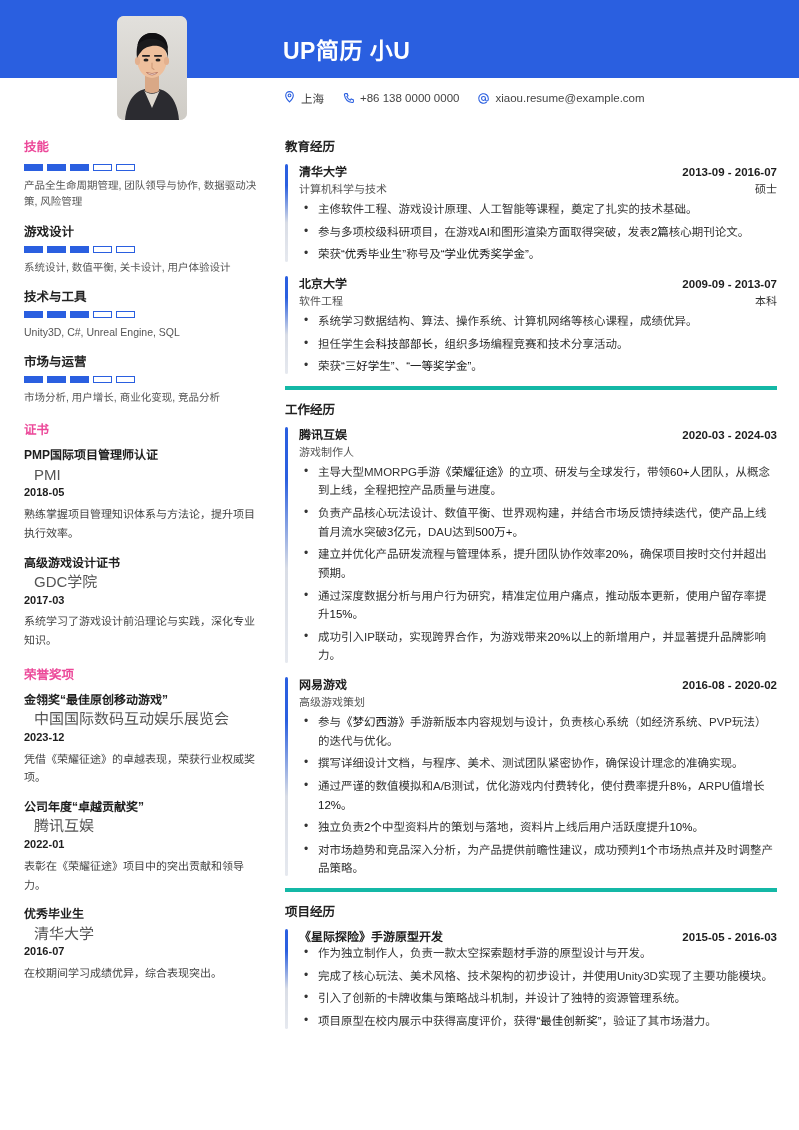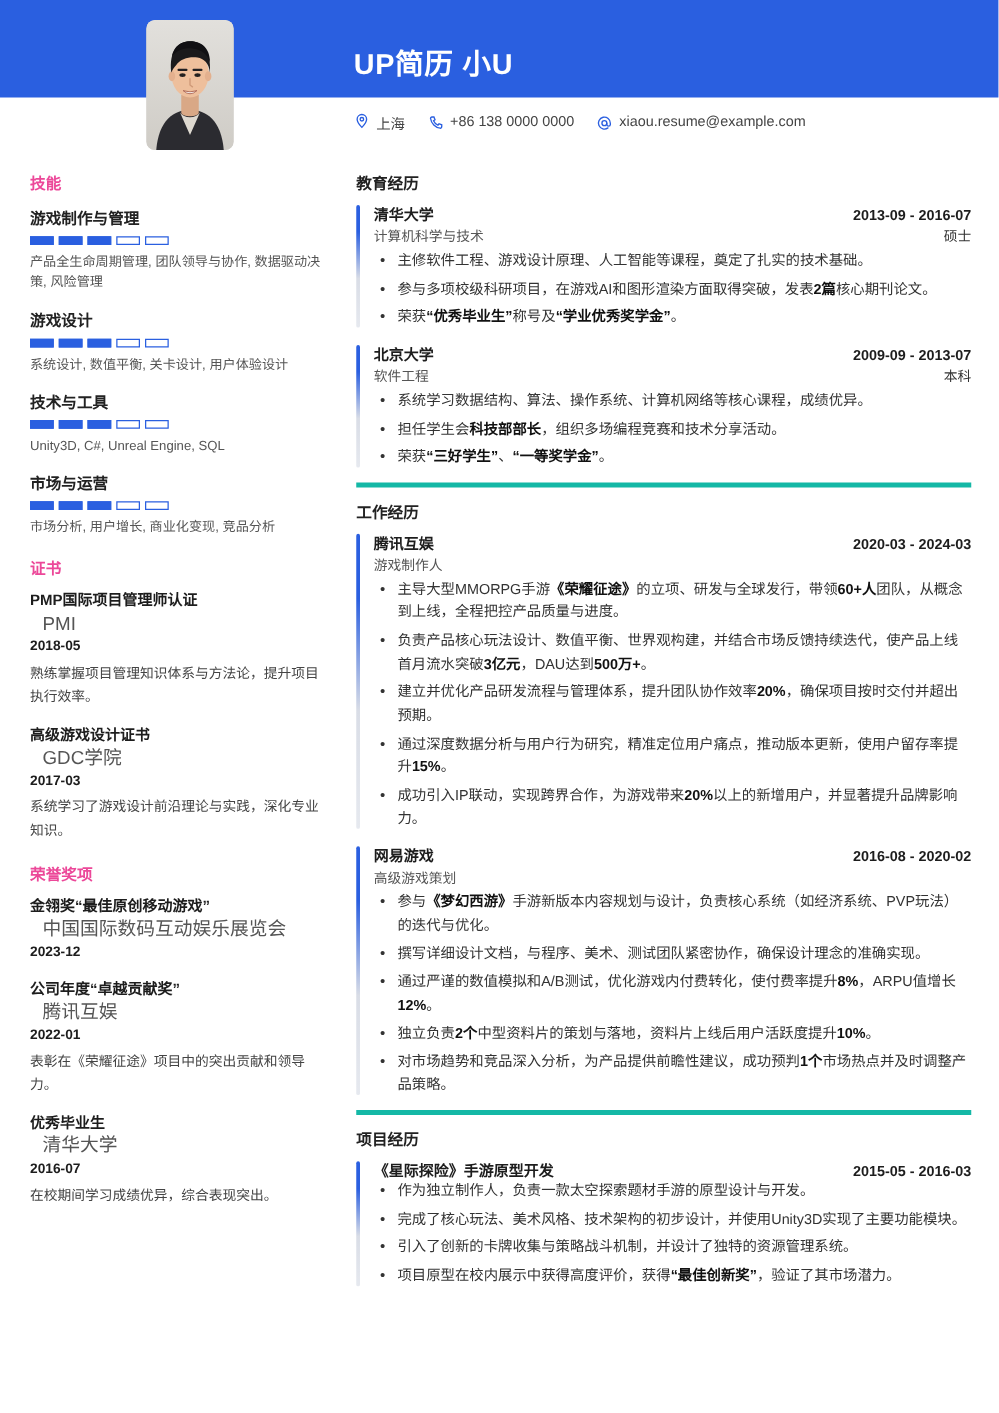--- a/index.html
+++ b/index.html
@@ -161,21 +161,21 @@
     color: #333333;
     margin-bottom: 4px;
   }
   ul.bullets li::before {
     content: "\2022";
     position: absolute;
     left: 5px; top: -1px;
     color: #333333;
     font-size: 12px;
   }
-  ul.bullets b { font-weight: bold; color: #111111; }
+  ul.bullets b { font-weight: normal; color: #111111; }
 </style>
 </head>
 <body>
 
 <div class="page">
 
   <div class="header-band"></div>
 
   <div class="photo-frame">
     <svg class="photo-svg" viewBox="0 0 70 104">
@@ -248,21 +248,20 @@
       <span>xiaou.resume@example.com</span>
     </div>
   </div>
 
   <div class="left-col">
 
     <div class="side-section">
       <div class="side-title">技能</div>
       <div id="skills-list">
           <div class="skill-block">
-            <div class="skill-name">游戏制作与管理</div>
             <div class="skill-bars">
               <span class="seg on"></span>
               <span class="seg on"></span>
               <span class="seg on"></span>
               <span class="seg"></span>
               <span class="seg"></span>
             </div>
             <div class="skill-desc">产品全生命周期管理, 团队领导与协作, 数据驱动决策, 风险管理</div>
           </div>
           <div class="skill-block">
@@ -319,20 +318,21 @@
         </div>
     </div>
 
     <div class="side-section">
       <div class="side-title">荣誉奖项</div>
       <div id="award-list">
           <div class="cert-item">
             <div class="cert-title">金翎奖“最佳原创移动游戏”</div>
             <div class="cert-org">中国国际数码互动娱乐展览会</div>
             <div class="cert-date">2023-12</div>
+            <div class="cert-desc">凭借《荣耀征途》的卓越表现，荣获行业权威奖项。</div>
           </div>
           <div class="cert-item">
             <div class="cert-title">公司年度“卓越贡献奖”</div>
             <div class="cert-org">腾讯互娱</div>
             <div class="cert-date">2022-01</div>
             <div class="cert-desc">表彰在《荣耀征途》项目中的突出贡献和领导力。</div>
           </div>
           <div class="cert-item">
             <div class="cert-title">优秀毕业生</div>
             <div class="cert-org">清华大学</div>

